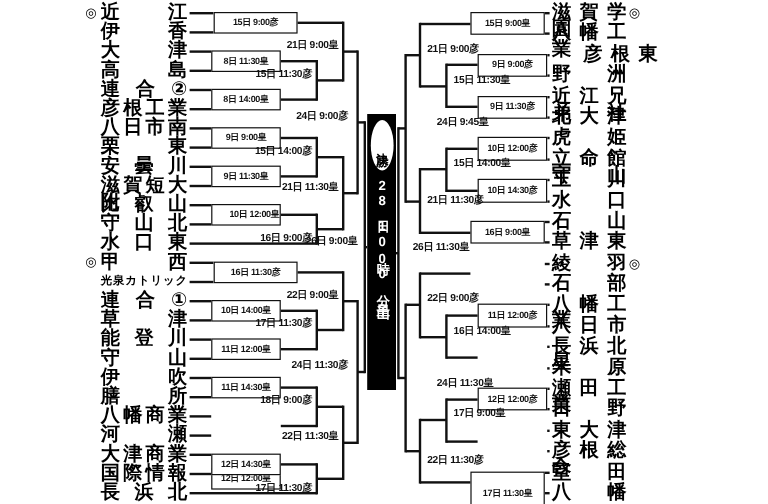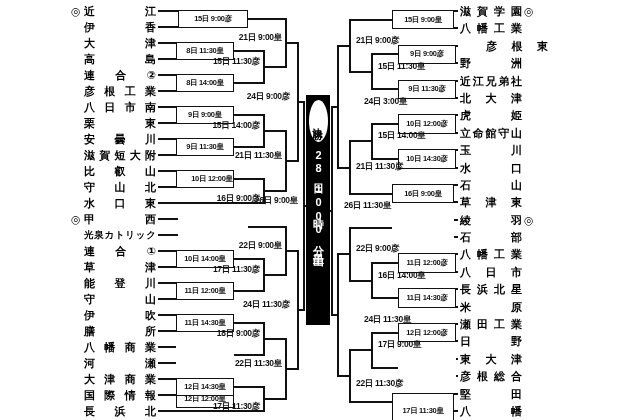--- a/index.html
+++ b/index.html
@@ -1,20 +1,20 @@
 <!DOCTYPE html>
 <html><head>
 <meta charset="utf-8">
 <title>Tournament Bracket</title>
 <style>
   html,body{margin:0;padding:0;background:#fff;}
   .canvas{position:relative;width:640px;height:420px;background:#fff;overflow:hidden;
           font-family:"Liberation Sans","DejaVu Sans",sans-serif;color:#000;}
   .line{position:absolute;background:#111;}
-  .team{position:absolute;height:14px;line-height:14px;font-size:11px;font-weight:bold;
+  .team{position:absolute;height:14px;line-height:14px;font-size:16px;font-weight:bold;
         text-align:justify;text-align-last:justify;text-justify:inter-character;color:#000;}
   .team.small{font-size:9.5px;}
   .seed{position:absolute;height:14px;line-height:14px;font-size:11px;font-weight:bold;}
   .blabel{position:absolute;font-size:8.5px;font-weight:bold;white-space:nowrap;height:10px;
           line-height:10px;letter-spacing:-0.3px;color:#111;}
   .mbox{position:absolute;background:#fff;border:1.5px solid #111;box-sizing:border-box;
         display:flex;align-items:center;justify-content:center;font-size:7.5px;font-weight:bold;
         white-space:nowrap;letter-spacing:-0.3px;color:#111;}
   .bar{position:absolute;left:306px;top:95px;width:24px;height:230px;background:#000;
        display:flex;flex-direction:column;align-items:center;gap:7px;padding-top:5px;box-sizing:border-box;}
@@ -102,20 +102,21 @@
     <div class="line" style="left: 264px; top: 130px; width: 22px; height: 2px;"></div>
     <div class="line" style="left: 264px; top: 190px; width: 22px; height: 2px;"></div>
     <div class="line" style="left: 285px; top: 130px; width: 2px; height: 62px;"></div>
     <div class="blabel" style="top: 150px; right: 358px;">21日 11:30皇</div>
     <div class="line" style="left: 286px; top: 42px; width: 12px; height: 2px;"></div>
     <div class="line" style="left: 286px; top: 160px; width: 12px; height: 2px;"></div>
     <div class="line" style="left: 297px; top: 42px; width: 2px; height: 120px;"></div>
     <div class="blabel" style="top: 91px; right: 350px;">24日 9:00彦</div>
     <div class="line" style="left: 158px; top: 218px; width: 20px; height: 2px;"></div>
     <div class="line" style="left: 158px; top: 234px; width: 20px; height: 2px;"></div>
+    <div class="mbox" style="left: 178px; top: 218px; width: 70px; height: 18px;">16日 11:30彦</div>
     <div class="line" style="left: 158px; top: 250px; width: 18px; height: 2px;"></div>
     <div class="line" style="left: 158px; top: 266px; width: 18px; height: 2px;"></div>
     <div class="mbox" style="left: 176px; top: 250px; width: 58px; height: 18px;">10日 14:00皇</div>
     <div class="line" style="left: 158px; top: 282px; width: 18px; height: 2px;"></div>
     <div class="line" style="left: 158px; top: 298px; width: 18px; height: 2px;"></div>
     <div class="mbox" style="left: 176px; top: 282px; width: 58px; height: 18px;">11日 12:00皇</div>
     <div class="line" style="left: 234px; top: 258px; width: 30px; height: 2px;"></div>
     <div class="line" style="left: 234px; top: 290px; width: 30px; height: 2px;"></div>
     <div class="line" style="left: 263px; top: 258px; width: 2px; height: 34px;"></div>
     <div class="blabel" style="top: 264px; right: 380px;">17日 11:30彦</div>
@@ -209,29 +210,28 @@
     <div class="line" style="left: 454px; top: 183.913px; width: 4px; height: 2px;"></div>
     <div class="line" style="left: 454px; top: 201.304px; width: 4px; height: 2px;"></div>
     <div class="mbox" style="left: 392px; top: 183.913px; width: 62px; height: 19.3913px;">16日 9:00皇</div>
     <div class="line" style="left: 350px; top: 140.435px; width: 22px; height: 2px;"></div>
     <div class="line" style="left: 350px; top: 192.609px; width: 42px; height: 2px;"></div>
     <div class="line" style="left: 349px; top: 140.435px; width: 2px; height: 54.1739px;"></div>
     <div class="blabel" style="top: 160.522px; left: 356px;">21日 11:30彦</div>
     <div class="line" style="left: 338px; top: 44.7826px; width: 12px; height: 2px;"></div>
     <div class="line" style="left: 338px; top: 166.522px; width: 12px; height: 2px;"></div>
     <div class="line" style="left: 337px; top: 44.7826px; width: 2px; height: 123.739px;"></div>
-    <div class="blabel" style="top: 95.6522px; left: 364px;">24日 3:00皇</div>
+    <div class="blabel" style="top: 95.6522px; left: 364px;">24日 9:45皇</div>
     <div class="line" style="left: 454px; top: 218.696px; width: 4px; height: 2px;"></div>
     <div class="line" style="left: 454px; top: 236.087px; width: 4px; height: 2px;"></div>
     <div class="line" style="left: 456px; top: 253.478px; width: 2px; height: 2px;"></div>
     <div class="line" style="left: 456px; top: 270.87px; width: 2px; height: 2px;"></div>
     <div class="mbox" style="left: 398px; top: 253.478px; width: 58px; height: 19.3913px;">11日 12:00彦</div>
     <div class="line" style="left: 456px; top: 288.261px; width: 2px; height: 2px;"></div>
     <div class="line" style="left: 456px; top: 305.652px; width: 2px; height: 2px;"></div>
-    <div class="mbox" style="left: 398px; top: 288.261px; width: 58px; height: 19.3913px;">11日 14:30彦</div>
     <div class="line" style="left: 372px; top: 262.174px; width: 26px; height: 2px;"></div>
     <div class="line" style="left: 372px; top: 296.957px; width: 26px; height: 2px;"></div>
     <div class="line" style="left: 371px; top: 262.174px; width: 2px; height: 36.7826px;"></div>
     <div class="blabel" style="top: 269.565px; left: 378px;">16日 14:00皇</div>
     <div class="line" style="left: 350px; top: 227.391px; width: 42px; height: 2px;"></div>
     <div class="line" style="left: 350px; top: 279.565px; width: 22px; height: 2px;"></div>
     <div class="line" style="left: 349px; top: 227.391px; width: 2px; height: 54.1739px;"></div>
     <div class="blabel" style="top: 243.478px; left: 356px;">22日 9:00彦</div>
     <div class="line" style="left: 456px; top: 323.043px; width: 2px; height: 2px;"></div>
     <div class="line" style="left: 456px; top: 340.435px; width: 2px; height: 2px;"></div>

